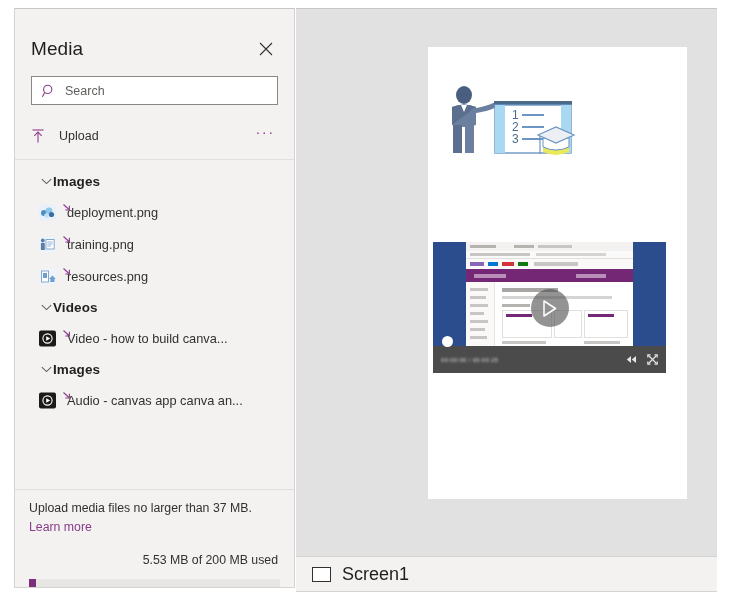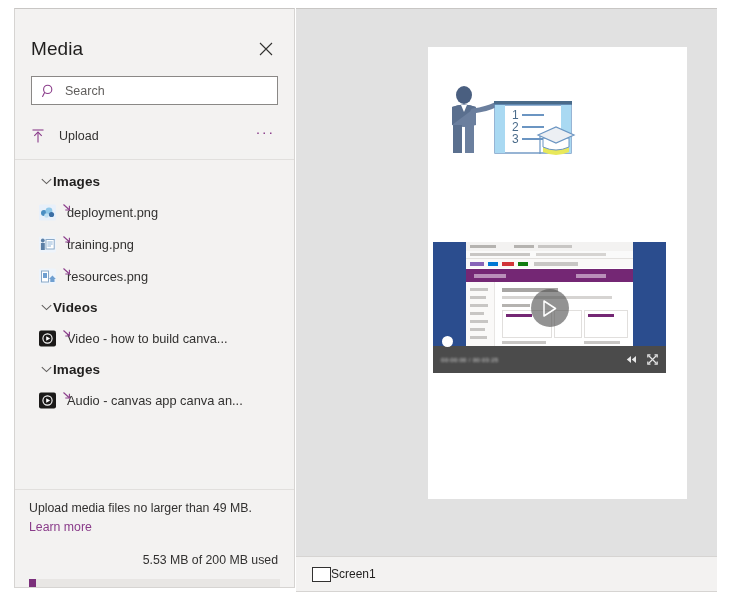--- a/index.html
+++ b/index.html
@@ -335,22 +335,23 @@
     padding-left: 16px;
   }
   .screen-thumb {
     width: 17px;
     height: 13px;
     border: 1.4px solid #323130;
     background: #ffffff;
     flex: none;
   }
   .screen-label {
-    font-size: 12px;
+    font-size: 18px;
     color: #201f1e;
+    margin-left: 11px;
   }
 </style>
 </head>
 <body>
 
 <div id="app">
 
   <div id="media-panel">
 
     <div class="panel-header">
@@ -506,21 +507,21 @@
             <path d="M1.5 1.5 L7 6.5" stroke="#8a3c8a" stroke-width="1.1" fill="none"></path>
             <path d="M7.4 2.8 L7.4 7 L3.3 7" stroke="#8a3c8a" stroke-width="1.1" fill="none"></path>
           </svg>
         </span>
         <span class="file-name">Audio - canvas app canva an...</span>
       </div>
 
     </div>
 
     <div class="panel-footer">
-      <div class="footer-note">Upload media files no larger than 49 MB.</div>
+      <div class="footer-note">Upload media files no larger than 37 MB.</div>
       <a class="learn-more">Learn more</a>
       <div class="storage-used">5.53 MB of 200 MB used</div>
       <div class="progress-track">
         <div class="progress-fill" id="progress-fill" style="width: 2.8%;"></div>
       </div>
     </div>
 
   </div>
 
   <div id="canvas-area">

